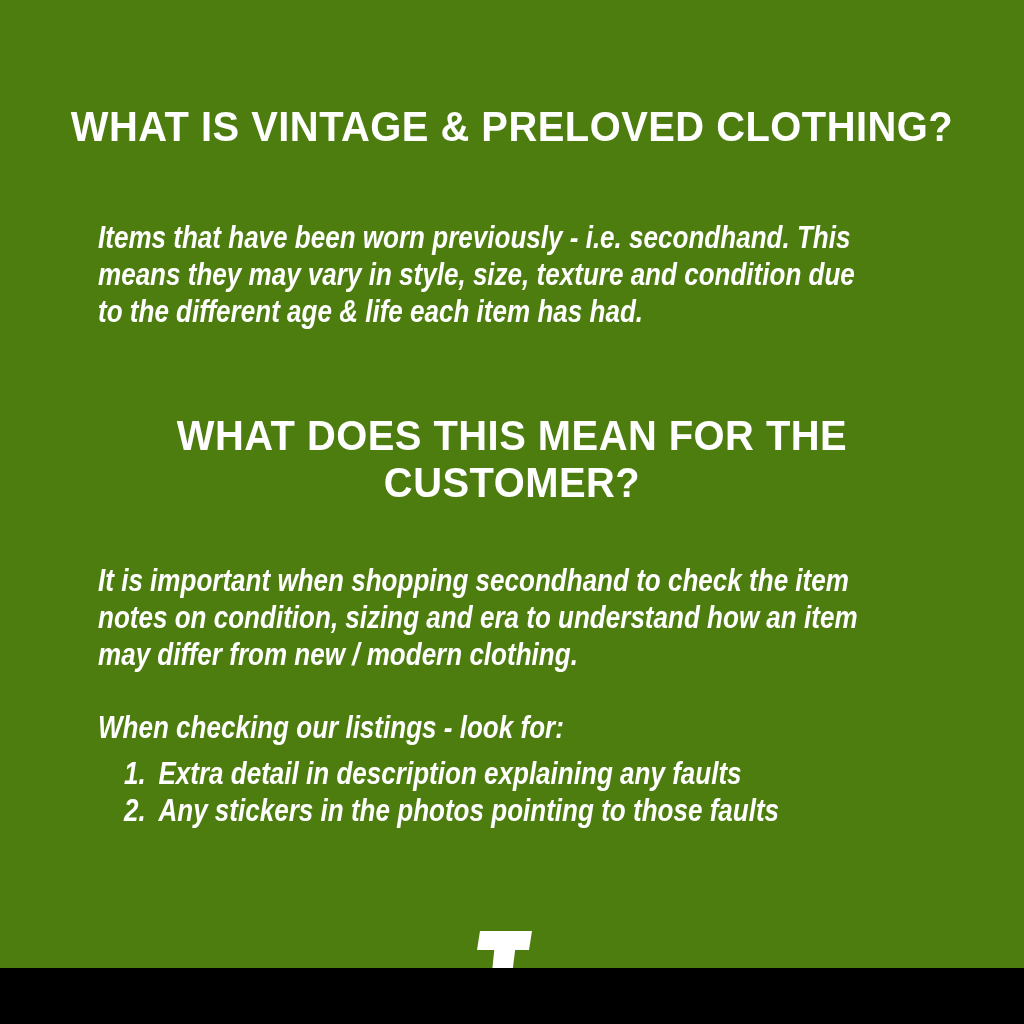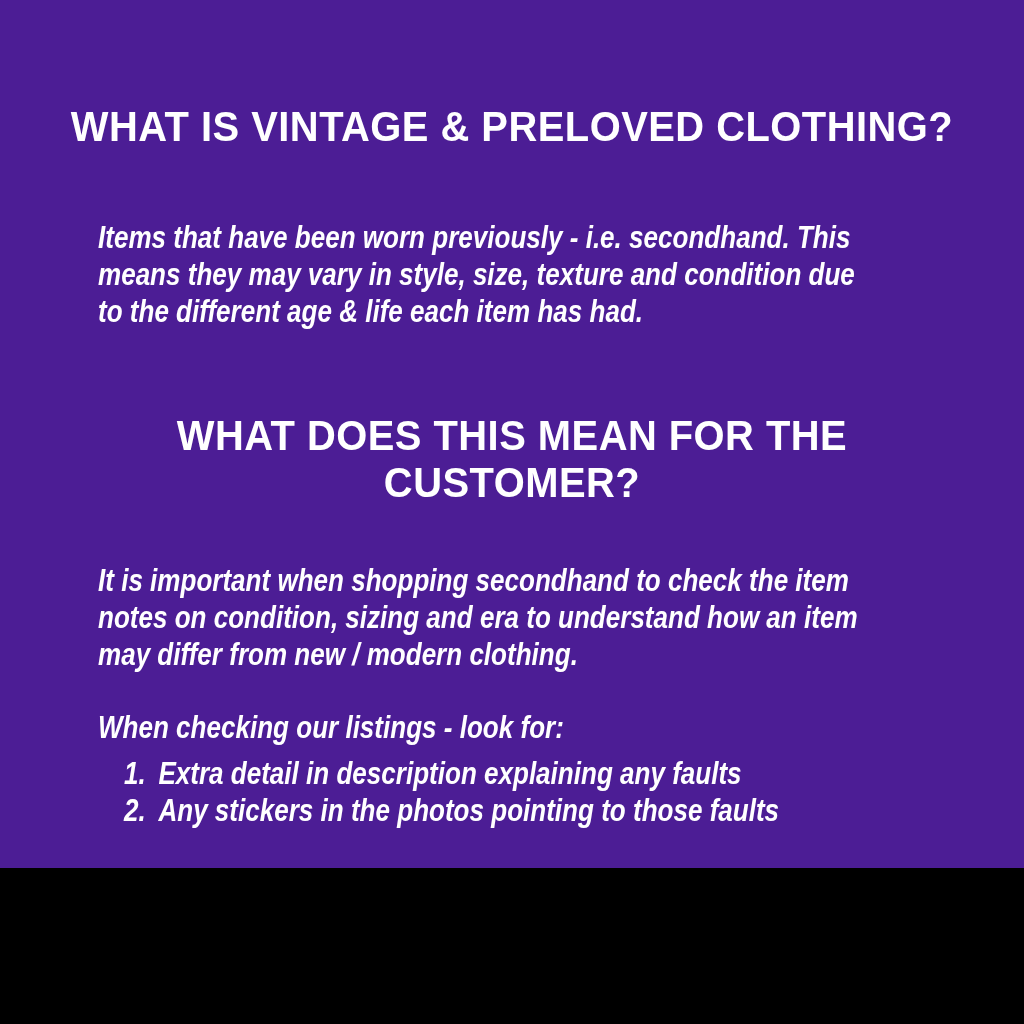--- a/index.html
+++ b/index.html
@@ -3,22 +3,22 @@
 <meta charset="utf-8">
 <style>
   html, body {
     margin: 0;
     padding: 0;
     background: #000000;
   }
   .canvas {
     position: relative;
     width: 1024px;
-    height: 868px;
-    background: #4c1d95;
+    height: 968px;
+    background: #4d7c0f;
     color: #ffffff;
     font-family: "Liberation Sans", "DejaVu Sans", sans-serif;
     overflow: hidden;
   }
   .heading {
     position: absolute;
     left: 12px;
     width: 1000px;
     text-align: center;
     font-weight: bold;

